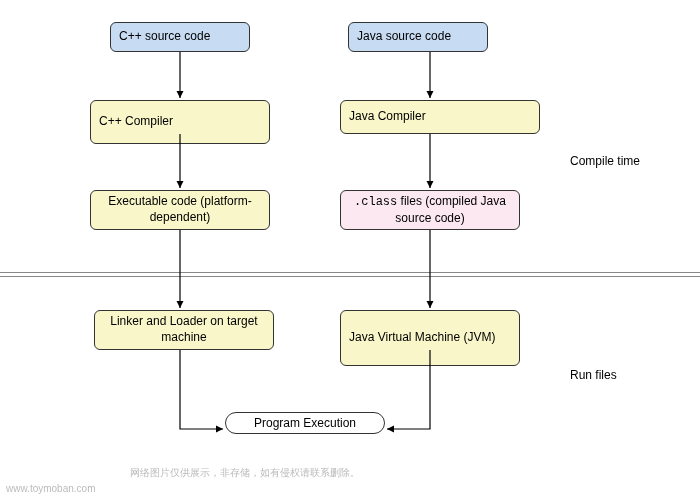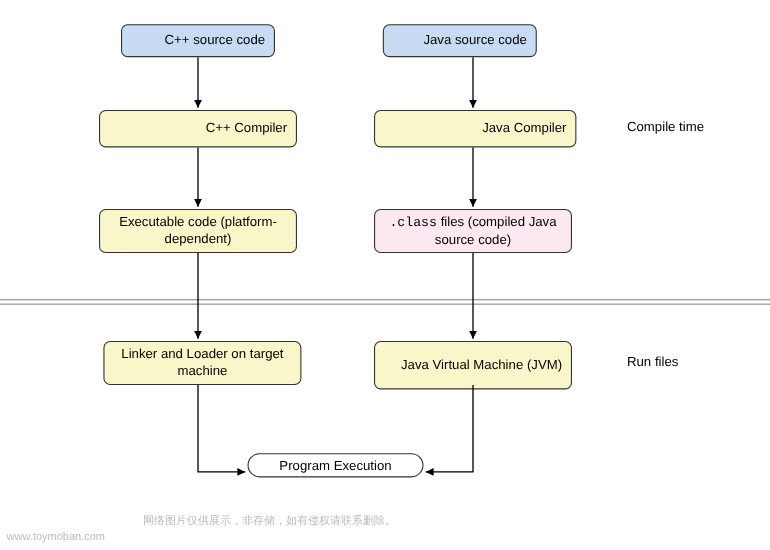--- a/index.html
+++ b/index.html
@@ -12,21 +12,21 @@
     background: #fff;
     position: relative;
     overflow: hidden;
   }
   .box {
     position: absolute;
     border: 1px solid #333;
     border-radius: 6px;
     display: flex;
     align-items: center;
-    justify-content: flex-end;
+    justify-content: flex-start;
     text-align: center;
     padding: 4px 8px;
     box-sizing: border-box;
     line-height: 1.3;
   }
   .blue { background: #c7dbf2; }
   .yellow { background: #f9f7c9; }
   .pink { background: #fce8f0; }
   .terminator {
     position: absolute;
@@ -37,20 +37,21 @@
     align-items: center;
     justify-content: center;
     text-align: center;
     padding: 4px 12px;
     box-sizing: border-box;
   }
   .label {
     position: absolute;
     font-size: 12px;
     color: #000;
+    margin-top: 46px;
   }
   svg.arrows {
     position: absolute;
     top: 0; left: 0;
     width: 700px; height: 500px;
     pointer-events: none;
   }
   .divider {
     position: absolute;
     left: 0;
@@ -76,42 +77,42 @@
 </head>
 <body>
 
 <div class="box blue" style="left:110px; top:22px; width:140px; height:30px;">
   <span>C++ source code</span>
 </div>
 <div class="box blue" style="left:348px; top:22px; width:140px; height:30px;">
   <span>Java source code</span>
 </div>
 
-<div class="box yellow" style="left:90px; top:100px; width:180px; height:34px;">
+<div class="box yellow" style="left:90px; top:100px; width:180px; height:44px;">
   <span>C++ Compiler</span>
 </div>
-<div class="box yellow" style="left:340px; top:100px; width:184px; height:34px;">
+<div class="box yellow" style="left:340px; top:100px; width:200px; height:34px;">
   <span>Java Compiler</span>
 </div>
 
 <div class="box yellow" style="left:90px; top:190px; width:180px; height:40px;">
   <span>Executable code (platform-dependent)</span>
 </div>
 <div class="box pink" style="left:340px; top:190px; width:180px; height:40px;">
   <span>
     <code>.class</code><span> files (compiled Java source code)</span>
   </span>
 </div>
 
 <div class="divider" style="top:272px;"></div>
 
 <div class="box yellow" style="left:94px; top:310px; width:180px; height:40px;">
   <span>Linker and Loader on target machine</span>
 </div>
-<div class="box yellow" style="left:340px; top:310px; width:180px; height:44px;">
+<div class="box yellow" style="left:340px; top:310px; width:180px; height:56px;">
   <span>Java Virtual Machine (JVM)</span>
 </div>
 
 <div class="terminator" style="left:225px; top:412px; width:160px; height:22px;">
   <span>Program Execution</span>
 </div>
 
 <div class="label" style="left:570px; top:108px;">Compile time</div>
 <div class="label" style="left:570px; top:322px;">Run files</div>
 

